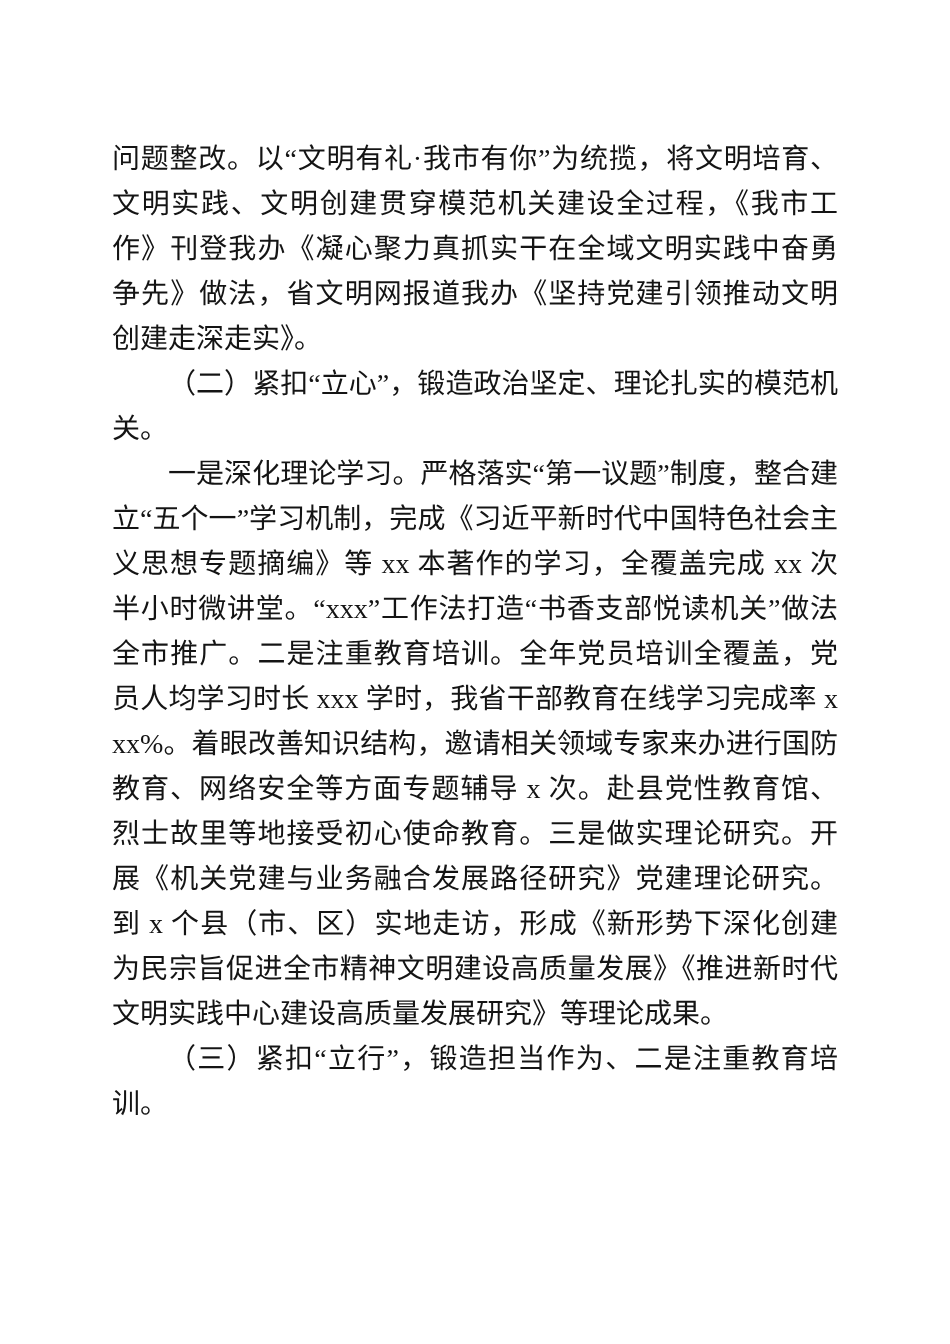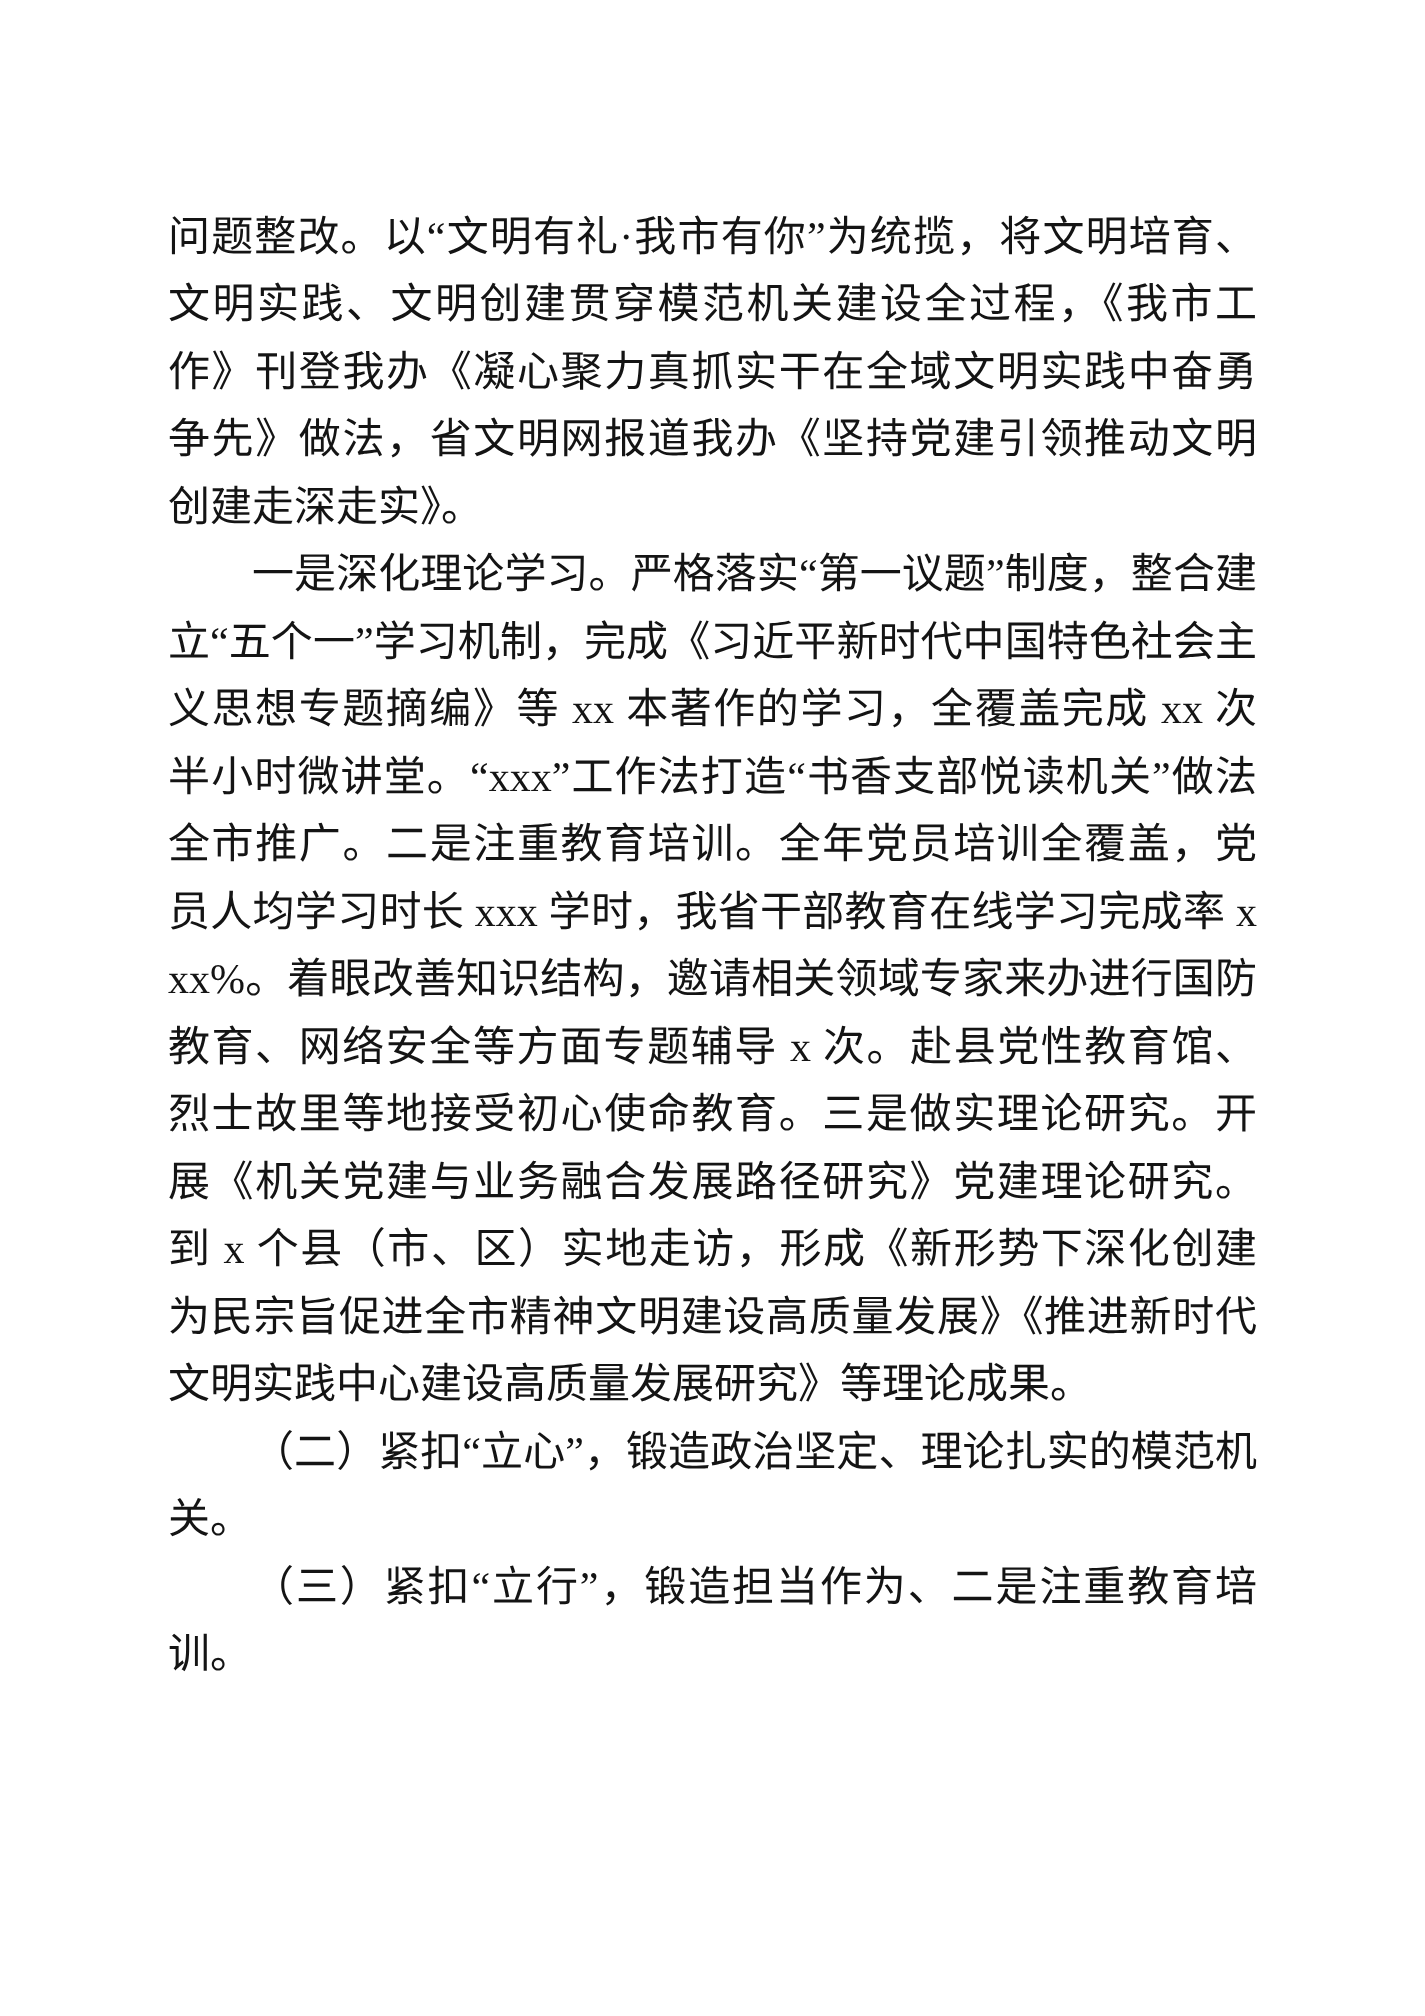--- a/index.html
+++ b/index.html
@@ -37,17 +37,17 @@
     text-indent: 2em;
   }
 </style>
 </head>
 <body style="background: rgb(255, 255, 255);">
 
 <main class="page">
   <section class="doc-body" id="doc-body" style="color: rgb(20, 20, 20);">
 
   <p>问题整改。以“文明有礼·我市有你”为统揽，将文明培育、文明实践、文明创建贯穿模范机关建设全过程，《我市工作》刊登我办《凝心聚力真抓实干在全域文明实践中奋勇争先》做法，省文明网报道我办《坚持党建引领推动文明创建走深走实》。</p>
+      <p class="indent">（二）紧扣“立心”，锻造政治坚定、理论扎实的模范机关。</p>
       <p class="indent">一是深化理论学习。严格落实“第一议题”制度，整合建立“五个一”学习机制，完成《习近平新时代中国特色社会主义思想专题摘编》等 xx 本著作的学习，全覆盖完成 xx 次半小时微讲堂。“xxx”工作法打造“书香支部悦读机关”做法全市推广。二是注重教育培训。全年党员培训全覆盖，党员人均学习时长 xxx 学时，我省干部教育在线学习完成率 xxx%。着眼改善知识结构，邀请相关领域专家来办进行国防教育、网络安全等方面专题辅导 x 次。赴县党性教育馆、烈士故里等地接受初心使命教育。三是做实理论研究。开展《机关党建与业务融合发展路径研究》党建理论研究。到 x 个县（市、区）实地走访，形成《新形势下深化创建为民宗旨促进全市精神文明建设高质量发展》《推进新时代文明实践中心建设高质量发展研究》等理论成果。</p>
-      <p class="indent">（二）紧扣“立心”，锻造政治坚定、理论扎实的模范机关。</p>
       <p class="indent">（三）紧扣“立行”，锻造担当作为、二是注重教育培训。</p>
     </section>
 </main>
 
 </body></html>

